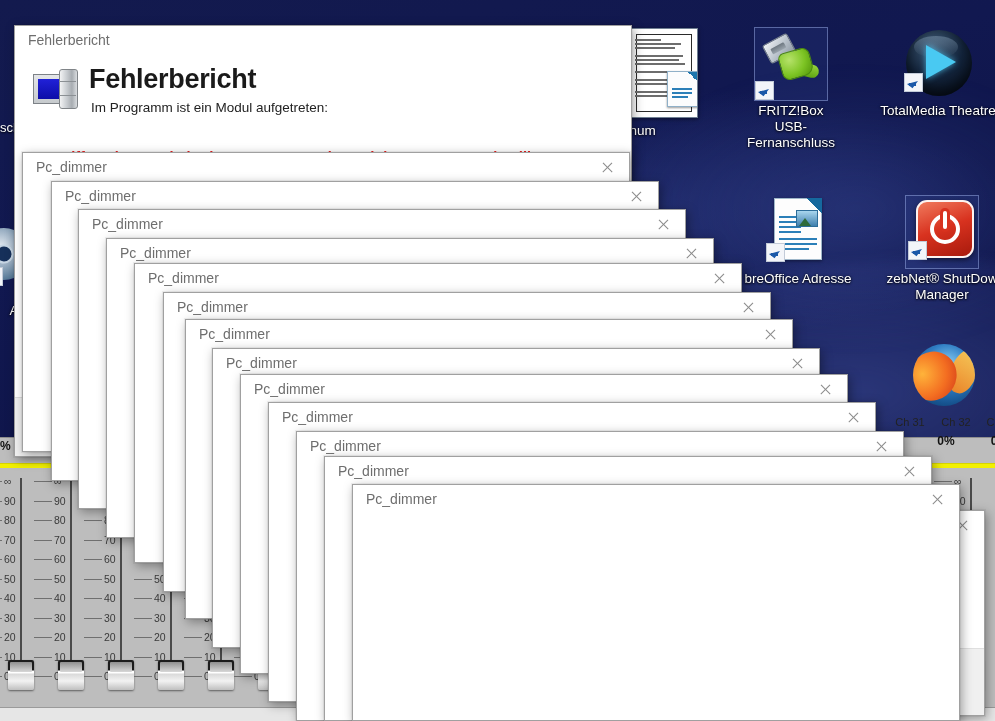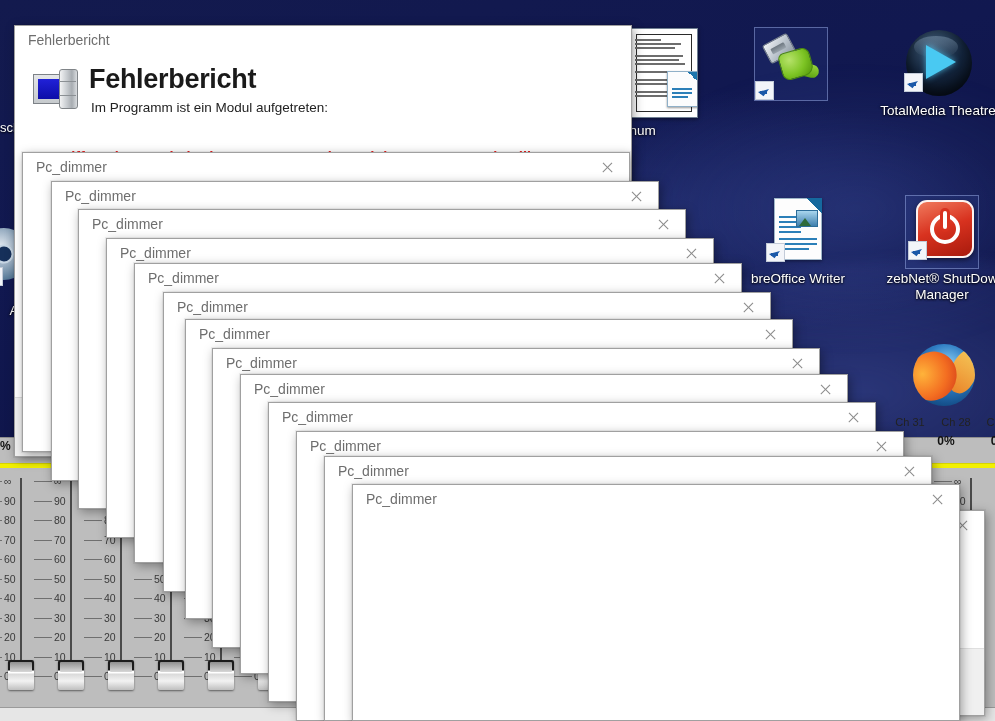--- a/index.html
+++ b/index.html
@@ -349,20 +349,22 @@
 
   <div class="desk-icon" style="left:731px;top:28px;">
     <div class="glyph sel-box">
       <div class="ico-usbplug">
         <div class="usb-head"></div>
         <div class="usb-tail"></div>
         <div class="usb-body"></div>
       </div>
       <div class="shortcut-arrow"></div>
     </div>
+    <span class="cap">FRITZ!Box
+USB-Fernanschluss</span>
   </div>
 
   <div class="desk-icon" style="left:878px;top:28px;">
     <div class="glyph">
       <div class="ico-orb">
           <span class="sheen"></span>
         </div>
       <div class="shortcut-arrow" style="left:2px;bottom:8px;"></div>
     </div>
     <span class="cap">TotalMedia Theatre</span>
@@ -377,21 +379,21 @@
         <div class="ln" style="top:23px;width:22px;"></div>
         <div class="ln" style="top:28px;width:22px;"></div>
         <div class="ln" style="top:33px;width:22px;"></div>
         <div class="ln" style="top:40px;width:38px;"></div>
         <div class="ln" style="top:45px;width:38px;"></div>
         <div class="ln" style="top:50px;width:30px;"></div>
         <div class="pic"></div>
       </div>
       <div class="shortcut-arrow" style="left:4px;bottom:6px;"></div>
     </div>
-    <span class="cap">breOffice Writer</span>
+    <span class="cap">breOffice Adresse</span>
   </div>
 
   <div class="desk-icon" style="left:882px;top:196px;">
     <div class="glyph sel-box">
       <div class="ico-power">
           <span class="bar"></span>
         </div>
       <div class="shortcut-arrow" style="left:2px;bottom:8px;"></div>
     </div>
     <span class="cap">zebNet® ShutDow
@@ -405,21 +407,21 @@
         <div class="flame"></div>
       </div>
     </div>
     <span class="cap"></span>
   </div>
 
   <div class="dmx">
     <div class="dmx-head">
       <span style="position:absolute;left:0;top:1px;font-size:12px;font-weight:bold;color:#111;">%</span>
       <span class="ch-label" style="left:884px;top:-22px;">Ch 31</span>
-      <span class="ch-label" style="left:930px;top:-22px;">Ch 28</span>
+      <span class="ch-label" style="left:930px;top:-22px;">Ch 32</span>
       <span class="ch-label" style="left:972px;top:-22px;">Ch 3</span>
       <span class="ch-pct" style="left:920px;">0%</span>
       <span class="ch-pct" style="left:968px;">0</span>
     </div>
     <div class="dmx-yellow"></div>
     <div id="fader-host">
         <div class="fader-col" style="left: -16px;">
           <div class="fader-scale">
             <div class="tick" style="top: 9px;"></div>
             <div class="lbl" style="top: 4px;">∞</div>

